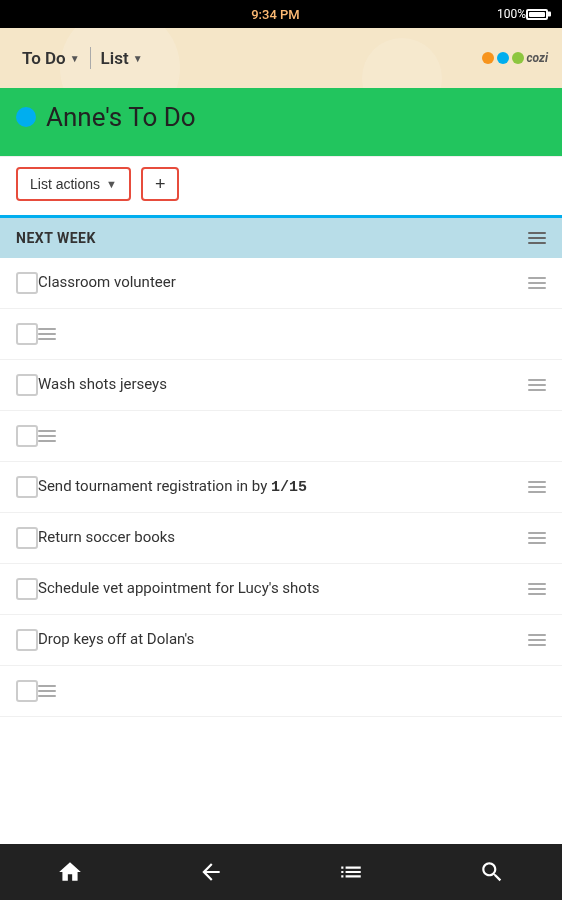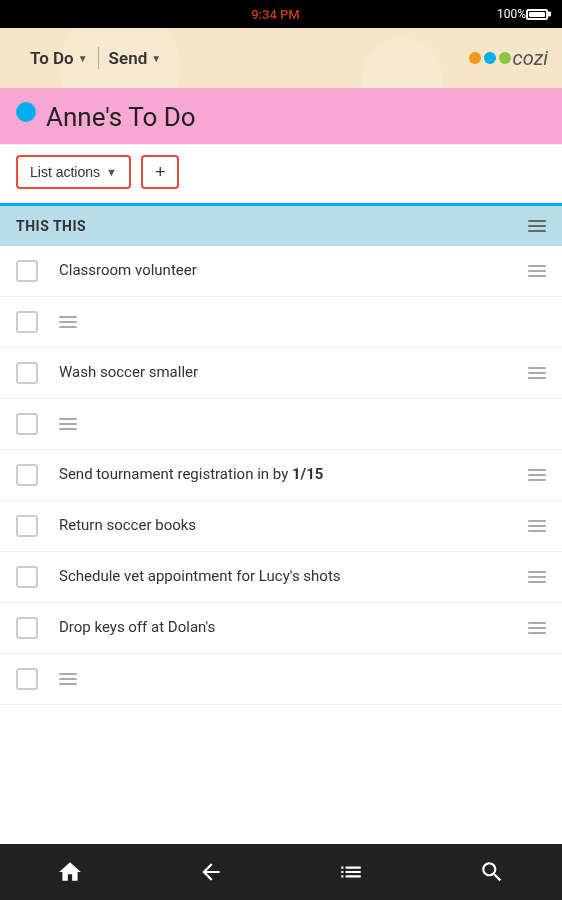--- a/index.html
+++ b/index.html
@@ -17,21 +17,21 @@
       width: 100%;
       height: 28px;
       background: #000;
       display: flex;
       align-items: center;
       justify-content: space-between;
       padding: 0 14px;
     }
     .status-bar-center {
       font-size: 13px;
-      color: #c2410c;
+      color: #fdba74;
       font-weight: 500;
     }
     .status-bar-right {
       display: flex;
       align-items: center;
       gap: 0;
       font-size: 12px;
       color: #fff;
     }
     .battery-icon {
@@ -101,21 +101,20 @@
       background: rgba(255,255,255,0.12);
       top: 10px;
       right: 120px;
     }
 
     .header-nav {
       display: flex;
       align-items: center;
       gap: 0;
       z-index: 1;
-      margin-left: 8px;
     }
     .header-nav-item {
       display: flex;
       align-items: center;
       gap: 4px;
       font-size: 17px;
       font-weight: 600;
       color: #333;
       cursor: pointer;
       padding: 4px 8px;
@@ -149,39 +148,40 @@
       width: 12px; height: 12px;
       border-radius: 50%;
       background: #00aeef;
     }
     .dot-green {
       width: 12px; height: 12px;
       border-radius: 50%;
       background: #8dc63f;
     }
     .cozi-text {
-      font-size: 20px;
+      font-size: 12px;
       font-style: italic;
-      font-weight: 400;
+      font-weight: 700;
       color: #555;
     }
 
     
     .main-content {
       width: 100%;
       height: calc(900px - 28px - 60px - 56px);
       overflow-y: auto;
       background: #fff;
     }
 
     
     .page-title-area {
-      background: #f9a8d4;
-      padding: 14px 16px 12px 16px;
-      display: flex;
+      background: #22c55e;
+      padding: 14px 16px 24px 16px;
+      display: flex;
+      align-items: center;
       gap: 10px;
       border-bottom: 1px solid #eee;
     }
     .title-dot {
       width: 20px;
       height: 20px;
       border-radius: 50%;
       background: #00aeef;
       flex-shrink: 0;
     }
@@ -254,39 +254,40 @@
       border-radius: 1px;
     }
 
     
     .todo-item {
       display: flex;
       align-items: center;
       padding: 14px 16px;
       border-bottom: 1px solid #f0f0f0;
       background: #fff;
-      gap: 21px;
+      gap: 0;
     }
     .todo-checkbox {
       width: 22px;
       height: 22px;
       border: 2px solid #ccc;
       border-radius: 3px;
       flex-shrink: 0;
       cursor: pointer;
       background: #fff;
     }
     .todo-text {
       flex: 1;
       font-size: 15px;
       color: #333;
       line-height: 1.3;
     }
     .todo-text strong {
       font-weight: 700;
+      font-family: Liberation Mono, monospace;
     }
     .drag-handle {
       display: flex;
       flex-direction: column;
       gap: 3px;
       cursor: grab;
       flex-shrink: 0;
     }
     .drag-handle span {
       display: block;
@@ -340,21 +341,21 @@
 
 <div class="header">
   <div class="header-bg-circles"></div>
   <div class="header-nav">
     <div class="header-nav-item">
       <span>To Do</span>
       <span class="dropdown-arrow">▼</span>
     </div>
     <div class="header-nav-divider"></div>
     <div class="header-nav-item">
-      <span>Send</span>
+      <span>List</span>
       <span class="dropdown-arrow">▼</span>
     </div>
   </div>
   <div class="cozi-logo">
     <div class="cozi-logo-dots">
       <div class="dot-orange"></div>
       <div class="dot-blue"></div>
       <div class="dot-green"></div>
     </div>
     <span class="cozi-text">cozi</span>
@@ -371,21 +372,21 @@
   <div class="action-bar">
     <button class="btn-list-actions">
       <span>List actions</span>
       <span class="arrow">▼</span>
     </button>
     <button class="btn-add">+</button>
   </div>
 
   <div>
     <div class="section-header">
-      <span class="section-title">THIS THIS</span>
+      <span class="section-title">NEXT WEEK</span>
       <div class="hamburger-icon">
         <span></span>
         <span></span>
         <span></span>
       </div>
     </div>
 
     <div class="todo-item">
       <div class="todo-checkbox"></div>
       <span class="todo-text">Classroom volunteer</span>
@@ -400,21 +401,21 @@
       <div class="todo-checkbox"></div>
       <div class="drag-handle">
         <span></span>
         <span></span>
         <span></span>
       </div>
     </div>
 
     <div class="todo-item">
       <div class="todo-checkbox"></div>
-      <span class="todo-text">Wash soccer smaller</span>
+      <span class="todo-text">Wash shots jerseys</span>
       <div class="drag-handle">
         <span></span>
         <span></span>
         <span></span>
       </div>
     </div>
 
     <div class="todo-item">
       <div class="todo-checkbox"></div>
       <div class="drag-handle">

